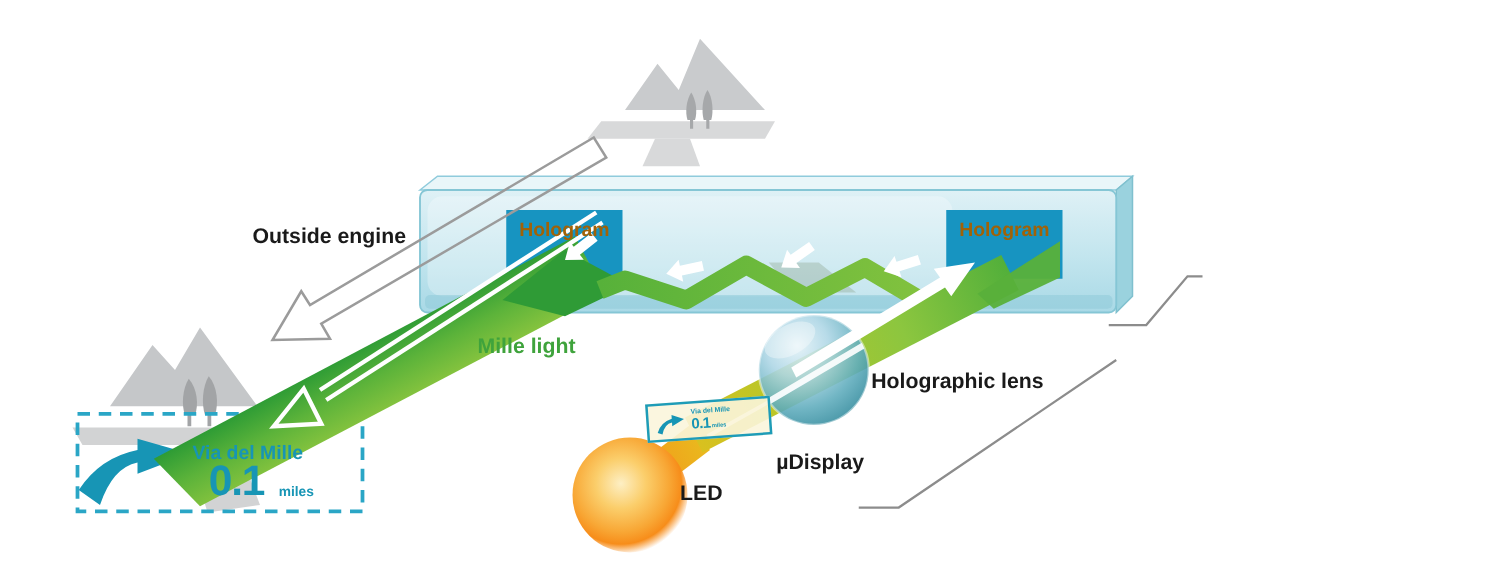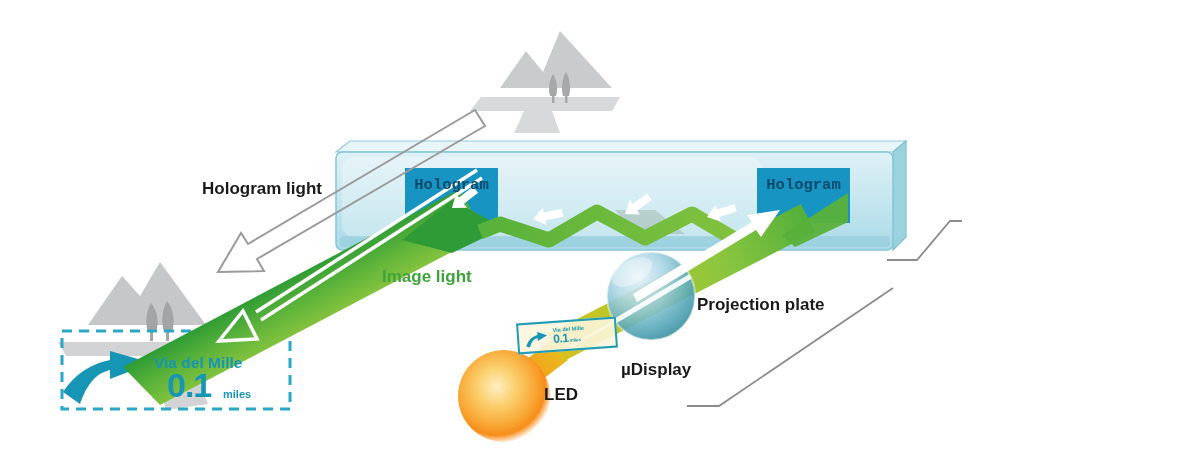--- a/index.html
+++ b/index.html
@@ -2,21 +2,21 @@
 <html><head>
 <meta charset="utf-8">
 <style>
   html,body{margin:0;padding:0;background:#fff;}
   .stage{position:relative;width:1200px;height:463px;background:#ffffff;overflow:hidden;
          font-family:"Liberation Sans","DejaVu Sans",sans-serif;}
   .stage svg.layer{position:absolute;left:0;top:0;}
   .lbl{position:absolute;font-weight:bold;color:#1a1a1a;white-space:nowrap;z-index:10;}
   .lbl-17{font-size:17px;}
   .lbl-section{font-size:23px;line-height:1.1;white-space:normal;}
-  .lbl-hologram{font-size:15.5px;color:#0c4a6e;text-align:center;font-family:Liberation Mono, monospace;}
+  .lbl-hologram{font-size:15.5px;color:#a16207;text-align:center;}
   .teal{color:#1795b5;}
   .green{color:#3fa33c;}
   .nav-street{font-size:15.5px;}
   .nav-dist{font-size:34px;letter-spacing:-1px;}
   .nav-unit{font-size:11px;}
   .udisplay{position:absolute;left:517px;top:320px;width:100px;height:31px;z-index:5;
             transform:rotate(-4deg);background:rgba(251,245,220,0.9);
             border:2px solid #1e9cb8;box-sizing:border-box;display:flex;align-items:center;padding:0 2px;}
   .udisplay .mini-text{display:flex;flex-direction:column;line-height:1;margin-left:2px;color:#1795b5;font-weight:bold;}
   .mini-street{font-size:5.5px;}
@@ -164,25 +164,25 @@
       <span class="mini-dist">0.1</span>
       <span class="mini-unit">miles</span>
     </span>
   </div>
 </div>
 
 
 <div class="lbl lbl-hologram" style="left:405px;top:176px;width:93px;">Hologram</div>
 <div class="lbl lbl-hologram" style="left:757px;top:176px;width:93px;">Hologram</div>
 
-<div class="lbl lbl-17" style="left:202px;top:179px;">Hologram light</div>
-<div class="lbl lbl-17 green" style="left:382px;top:267px;">Image light</div>
+<div class="lbl lbl-17" style="left:202px;top:179px;">Outside engine</div>
+<div class="lbl lbl-17 green" style="left:382px;top:267px;">Mille light</div>
 
 
-<div class="lbl lbl-17" style="left:697px;top:295px;">Projection plate</div>
+<div class="lbl lbl-17" style="left:697px;top:295px;">Holographic lens</div>
 <div class="lbl lbl-17" style="left:621px;top:360px;">µDisplay</div>
 <div class="lbl lbl-17" style="left:544px;top:385px;text-align:right;">LED</div>
 
 <div class="lbl nav-street teal" style="left:154px;top:354px;">Via del Mille</div>
 <div class="lbl nav-dist teal" style="left:167px;top:366px;">0.1</div>
 <div class="lbl nav-unit teal" style="left:223px;top:388px;">miles</div>
 
 </div>
 
 </body></html>

